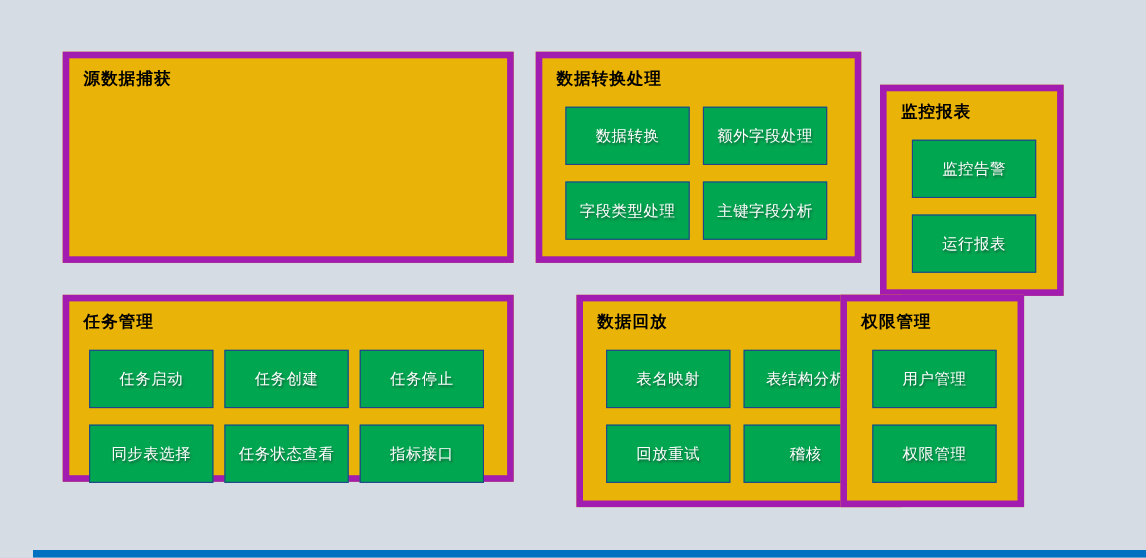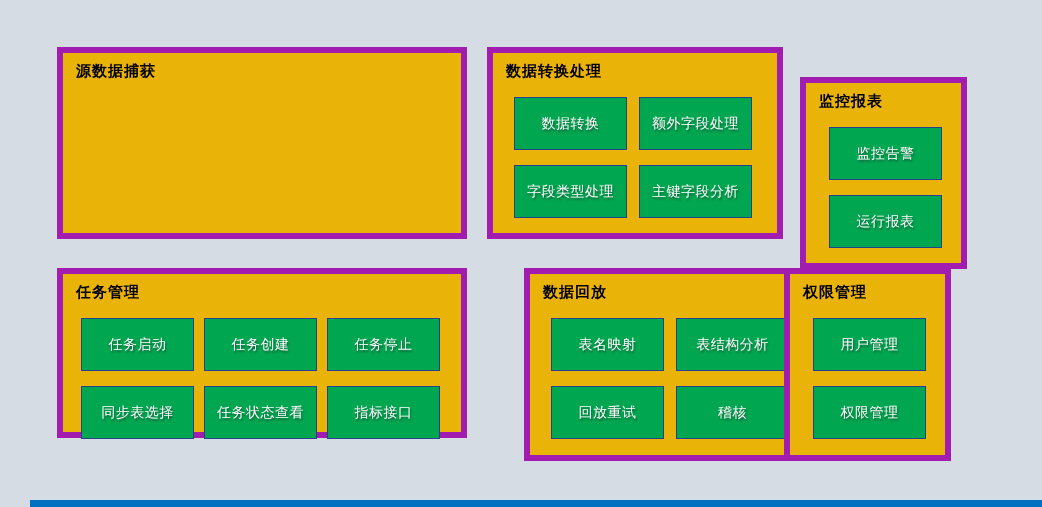--- a/index.html
+++ b/index.html
@@ -70,21 +70,21 @@
     cursor: pointer;
     padding: 0;
     font-family: inherit;
   }
   
   .p1 { left: 57px;  top: 47px;  width: 410px; height: 192px; }
   .p2 { left: 487px; top: 47px;  width: 296px; height: 192px; }
   .p3 { left: 800px; top: 47px;  width: 167px; height: 192px; margin-top: 30px; }
   .p4 { left: 57px;  top: 268px; width: 410px; height: 170px; }
   .p5 { left: 487px; top: 268px; width: 296px; height: 193px; margin-left: 37px; }
-  .p6 { left: 784px; top: 268px; width: 167px; height: 193px; }
+  .p6 { left: 764px; top: 268px; width: 167px; height: 193px; }
   .bottom-bar {
     position: absolute;
     left: 30px;
     right: 0;
     bottom: 0;
     height: 7px;
     background: #0070c0;
   }
 </style>
 </head>

